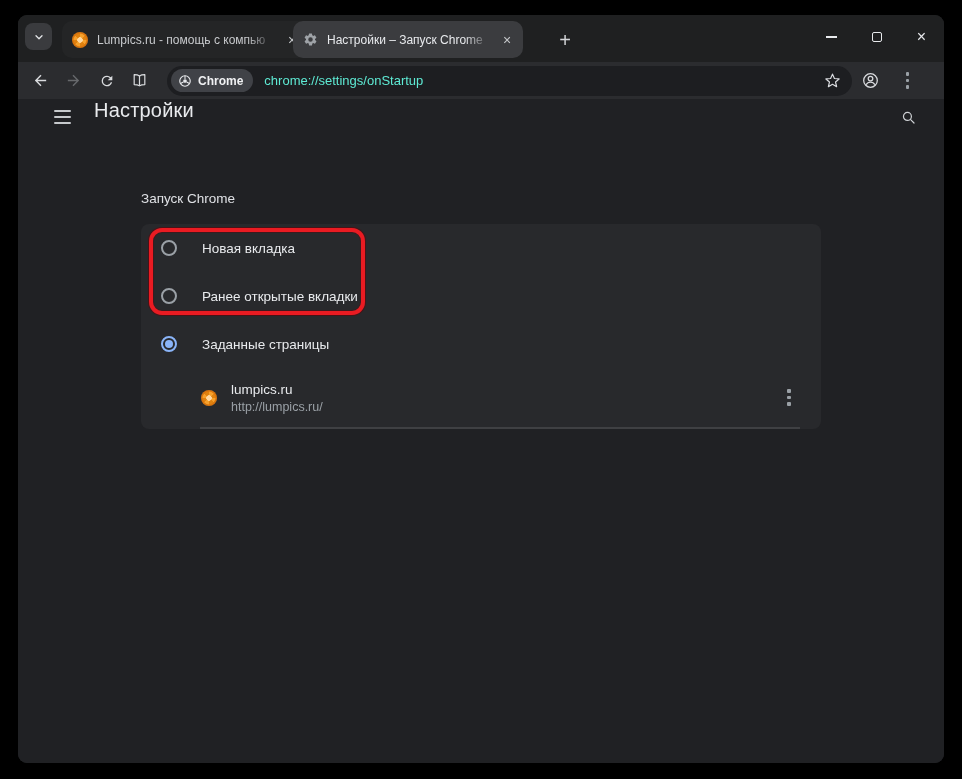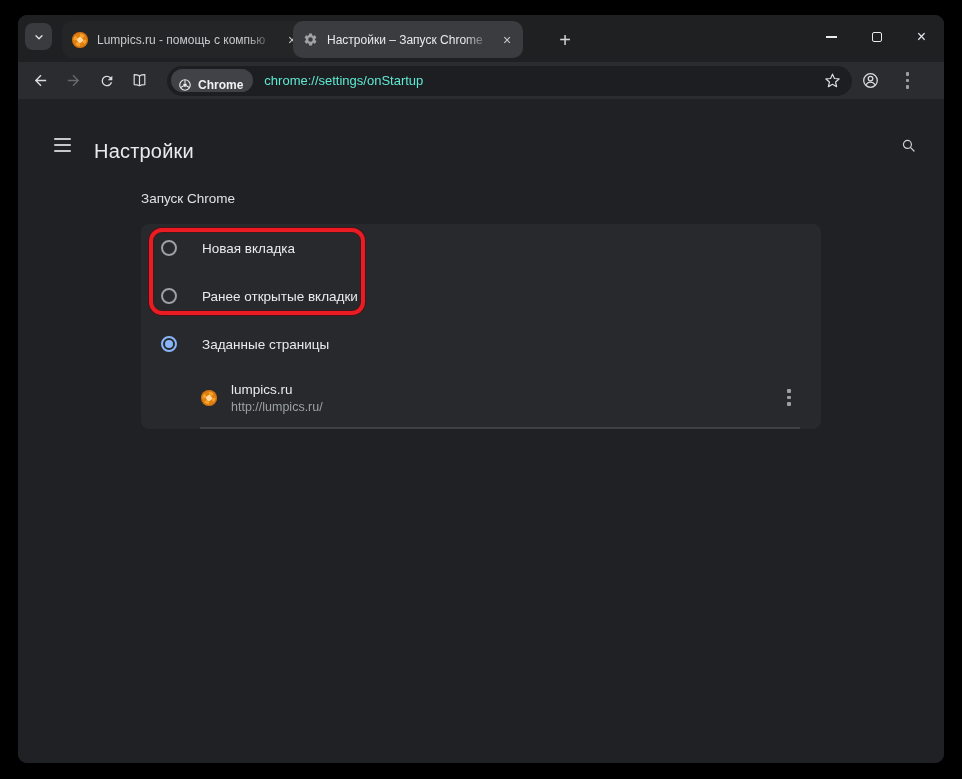--- a/index.html
+++ b/index.html
@@ -41,30 +41,30 @@
 
   
   .toolbar { height:37px; background:#2b2c2f; flex:0 0 auto; display:flex; align-items:center;
              padding:0 12px 0 6px; }
   .tb-btn { width:33px; height:31px; border-radius:50%; display:flex; align-items:center;
             justify-content:center; color:#d9dbde; cursor:pointer; flex:0 0 auto; }
   .tb-btn.disabled { color:#67696c; }
   .omnibox { flex:0 0 auto; width:685px; height:30px; margin-left:11px; background:#1d1e21;
              border-radius:15px; display:flex; align-items:center; padding:0 6px 0 4px; }
   .site-badge { height:23px; background:#404247; border-radius:12px; display:flex;
-                align-items:flex-end; padding:0 10px 0 7px; color:#e8eaed; cursor:pointer; }
+                align-items:center; padding:0 10px 0 7px; color:#e8eaed; cursor:pointer; }
   .site-badge .badge-label { font-size:12px; font-weight:700; margin-left:6px; color:#f0f1f3; }
   .url-text { margin-left:11px; font-size:13px; color:#5eead4; white-space:nowrap; }
   .omni-spacer { flex:1 1 auto; }
   .star-btn { width:28px; height:28px; display:flex; align-items:center; justify-content:center;
               color:#dadce0; cursor:pointer; }
 
   
   .content { position:relative; flex:1 1 auto; background:#202124; overflow:hidden; }
-  .settings-header { height:64px; display:flex; align-items:flex-end; padding:0 18px 0 26px; }
+  .settings-header { height:64px; display:flex; align-items:flex-start; padding:0 18px 0 26px; }
   .hamburger { width:36px; height:36px; border-radius:50%; display:flex; flex-direction:column;
                align-items:center; justify-content:center; gap:4px; cursor:pointer; }
   .hamburger i { display:block; width:17px; height:2px; background:#c6c9cc; border-radius:1px; }
   .page-title { margin-left:14px; font-size:20px; font-weight:400; color:#e8eaed; letter-spacing:.2px; }
   .header-spacer { flex:1 1 auto; }
   .search-btn { width:36px; height:36px; border-radius:50%; display:flex; align-items:center;
                 justify-content:center; color:#cdd0d3; cursor:pointer; }
 
   .settings-body { width:680px; margin:0 auto; }
   .section-label { margin:28px 0 18px 0; font-size:13.5px; font-weight:500; color:#dfe1e5; }

